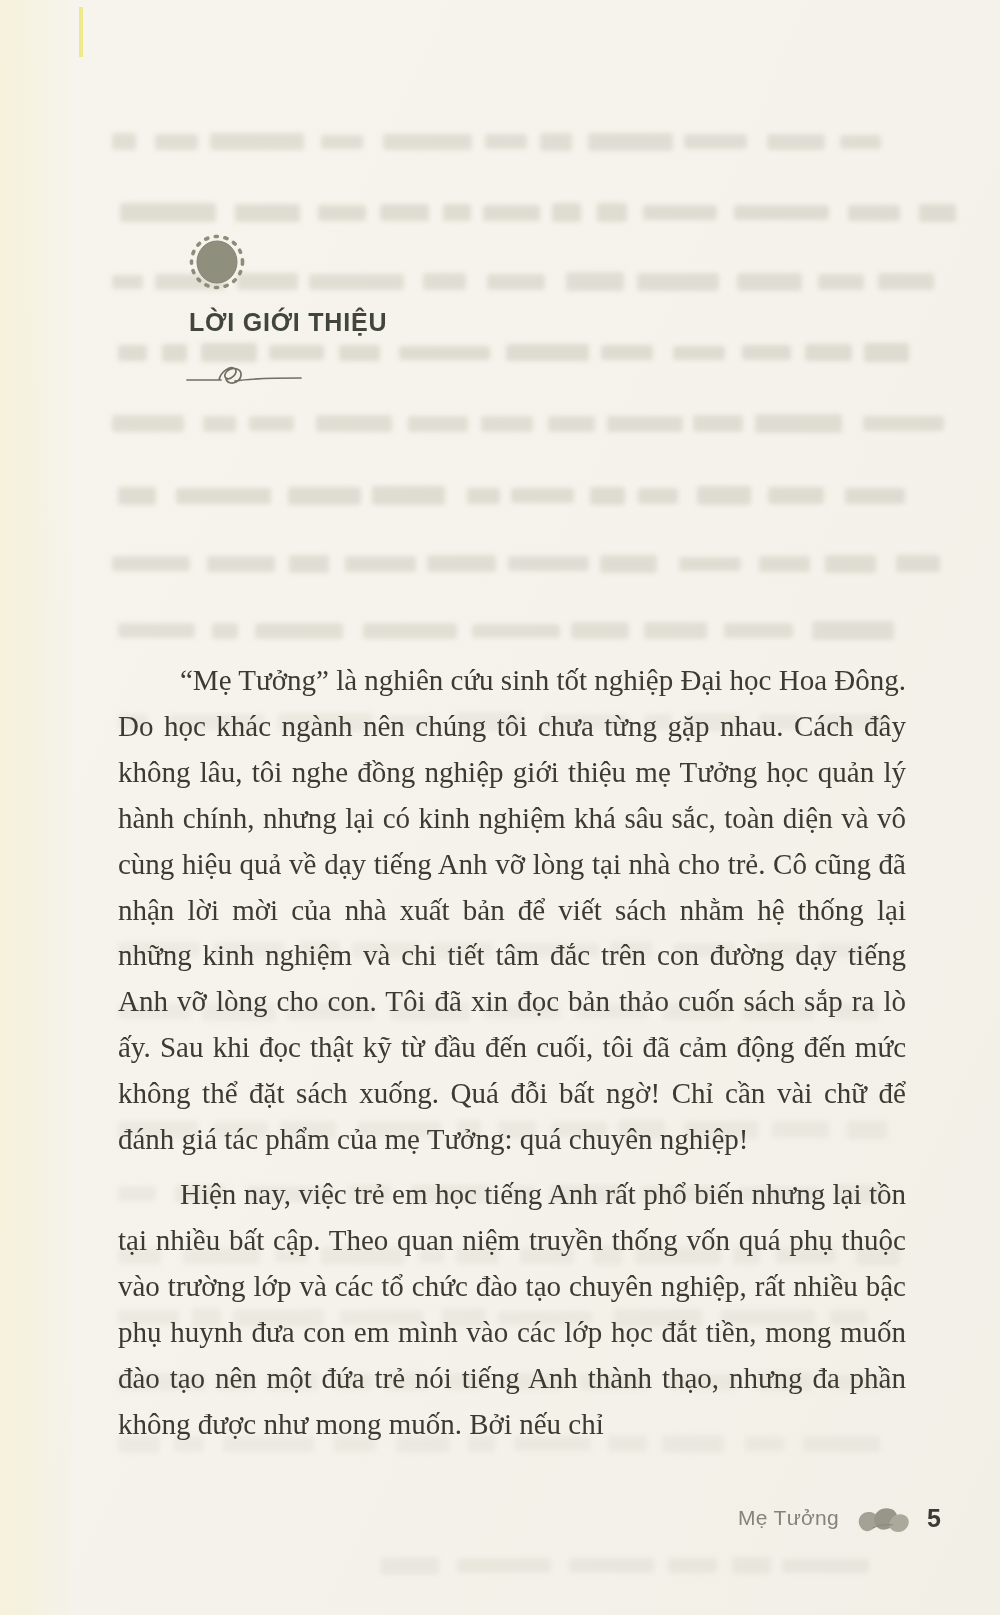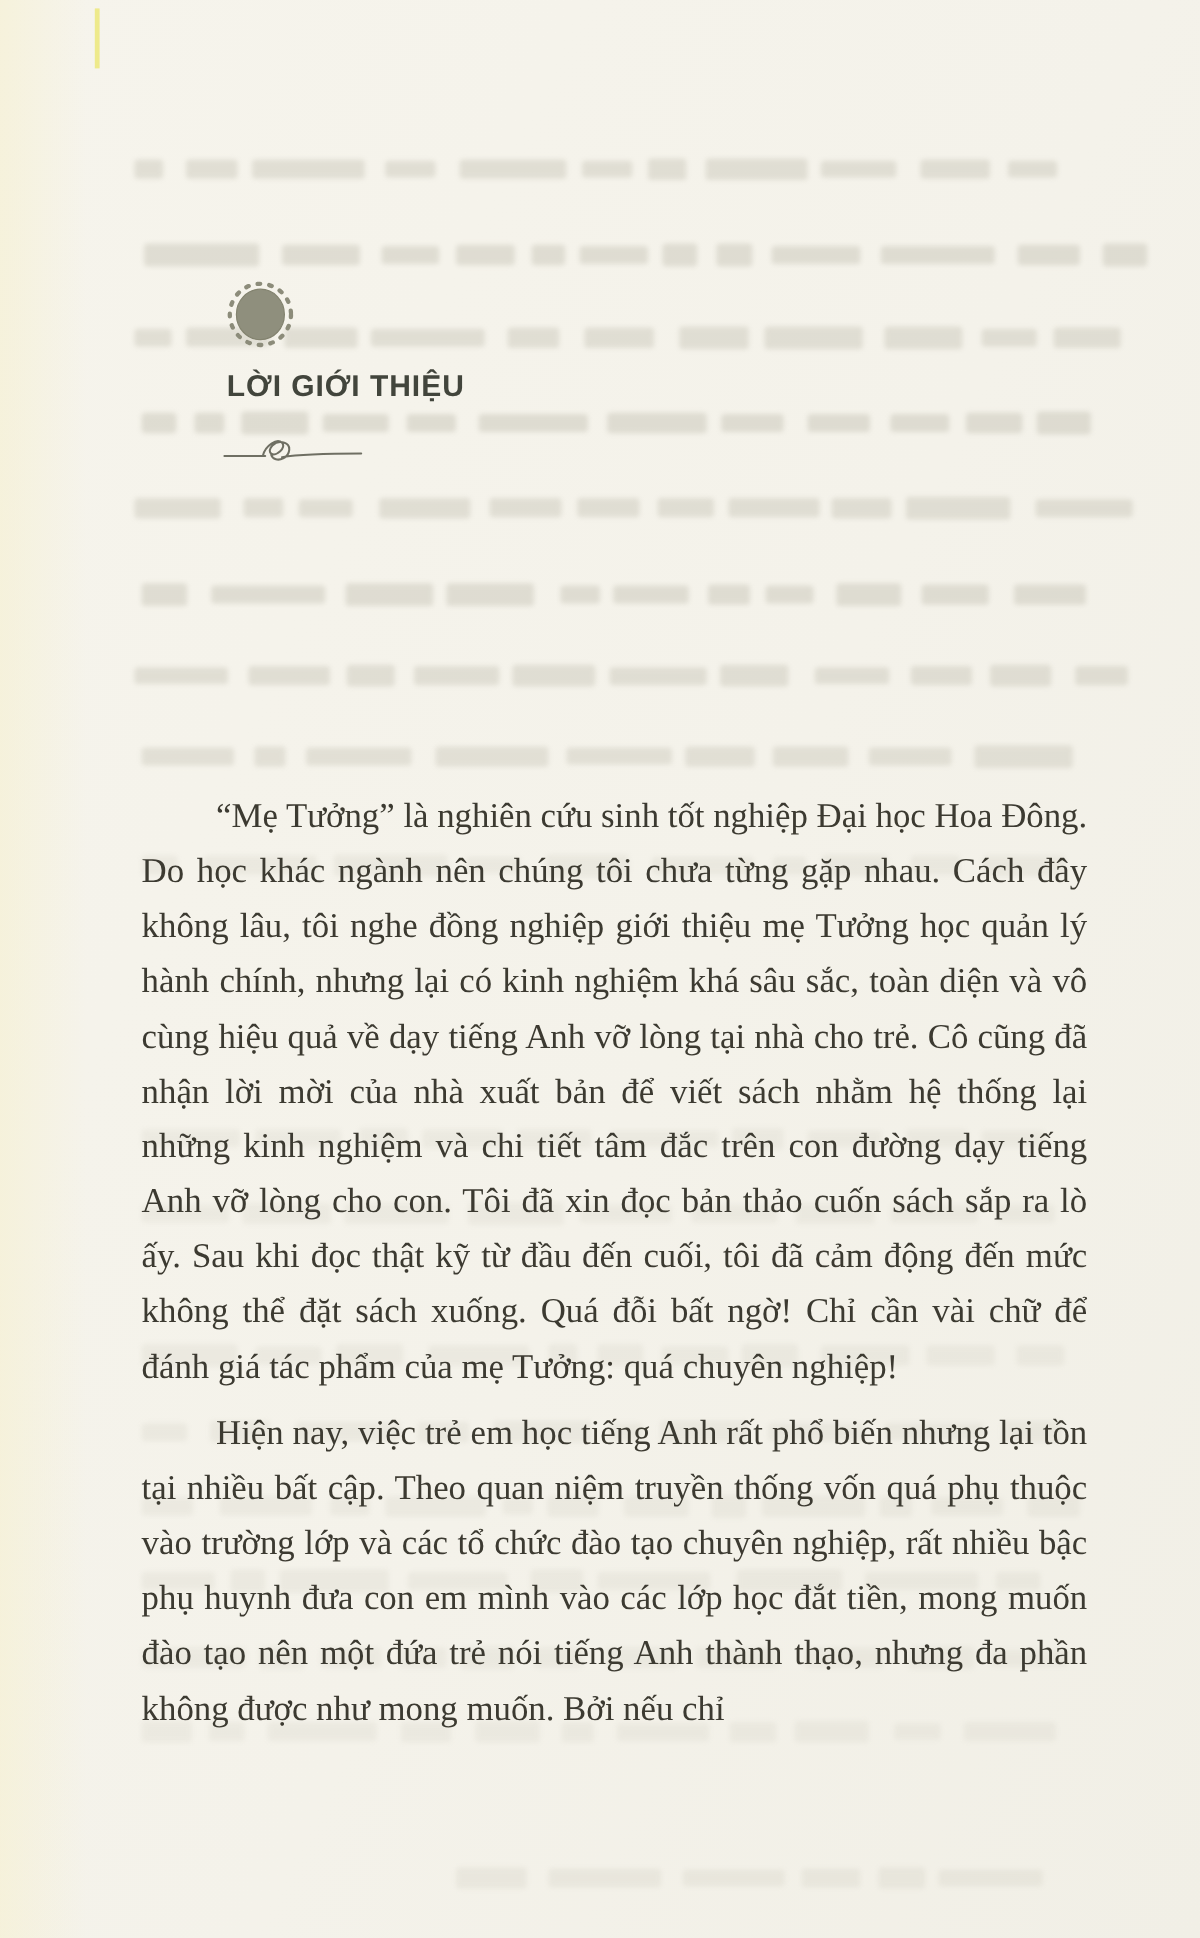--- a/index.html
+++ b/index.html
@@ -92,15 +92,25 @@
     <svg class="ornament" width="118" height="40" viewBox="0 0 118 40">
       <path d="M2,22 H36 M34,22 C36,13 46,7 50,11 C54,15 45,23 41,20 C37,17 44,8 52,11 C58,13 57,21 51,24 C47,26 42,25 41,21 M50,23 C62,21 84,20 116,20" fill="none" stroke="#6f6f63" stroke-width="1.7" stroke-linecap="round"></path>
     </svg>
 
 
     <div class="body-text">
       <p>“Mẹ Tưởng” là nghiên cứu sinh tốt nghiệp Đại học Hoa Đông. Do học khác ngành nên chúng tôi chưa từng gặp nhau. Cách đây không lâu, tôi nghe đồng nghiệp giới thiệu mẹ Tưởng học quản lý hành chính, nhưng lại có kinh nghiệm khá sâu sắc, toàn diện và vô cùng hiệu quả về dạy tiếng Anh vỡ lòng tại nhà cho trẻ. Cô cũng đã nhận lời mời của nhà xuất bản để viết sách nhằm hệ thống lại những kinh nghiệm và chi tiết tâm đắc trên con đường dạy tiếng Anh vỡ lòng cho con. Tôi đã xin đọc bản thảo cuốn sách sắp ra lò ấy. Sau khi đọc thật kỹ từ đầu đến cuối, tôi đã cảm động đến mức không thể đặt sách xuống. Quá đỗi bất ngờ! Chỉ cần vài chữ để đánh giá tác phẩm của mẹ Tưởng: quá chuyên nghiệp!</p>
       <p>Hiện nay, việc trẻ em học tiếng Anh rất phổ biến nhưng lại tồn tại nhiều bất cập. Theo quan niệm truyền thống vốn quá phụ thuộc vào trường lớp và các tổ chức đào tạo chuyên nghiệp, rất nhiều bậc phụ huynh đưa con em mình vào các lớp học đắt tiền, mong muốn đào tạo nên một đứa trẻ nói tiếng Anh thành thạo, nhưng đa phần không được như mong muốn. Bởi nếu chỉ</p>
     </div>
 
+    <div class="footer">
+      <span class="book-title">Mẹ Tưởng</span>
+      <svg class="leaf" width="58" height="32" viewBox="0 0 58 32">
+        <path d="M9,25 C2,18 7,7 17,8 C26,9 27,19 21,24 C17,28 12,28 9,25 Z" fill="#a3a294"></path>
+        <path d="M22,20 C18,10 28,2 38,5 C47,8 45,19 37,24 C30,27 25,26 22,20 Z" fill="#96968a"></path>
+        <path d="M37,24 C34,15 43,8 51,11 C58,14 57,23 50,27 C45,29 40,28 37,24 Z" fill="#aaa99b"></path>
+        <path d="M20,24 C26,21 33,20 40,21" fill="none" stroke="#8b8b7d" stroke-width="1.2"></path>
+      </svg>
+      <span class="page-number">5</span>
+    </div>
 
   </div>
 </div>
 
 </body></html>

